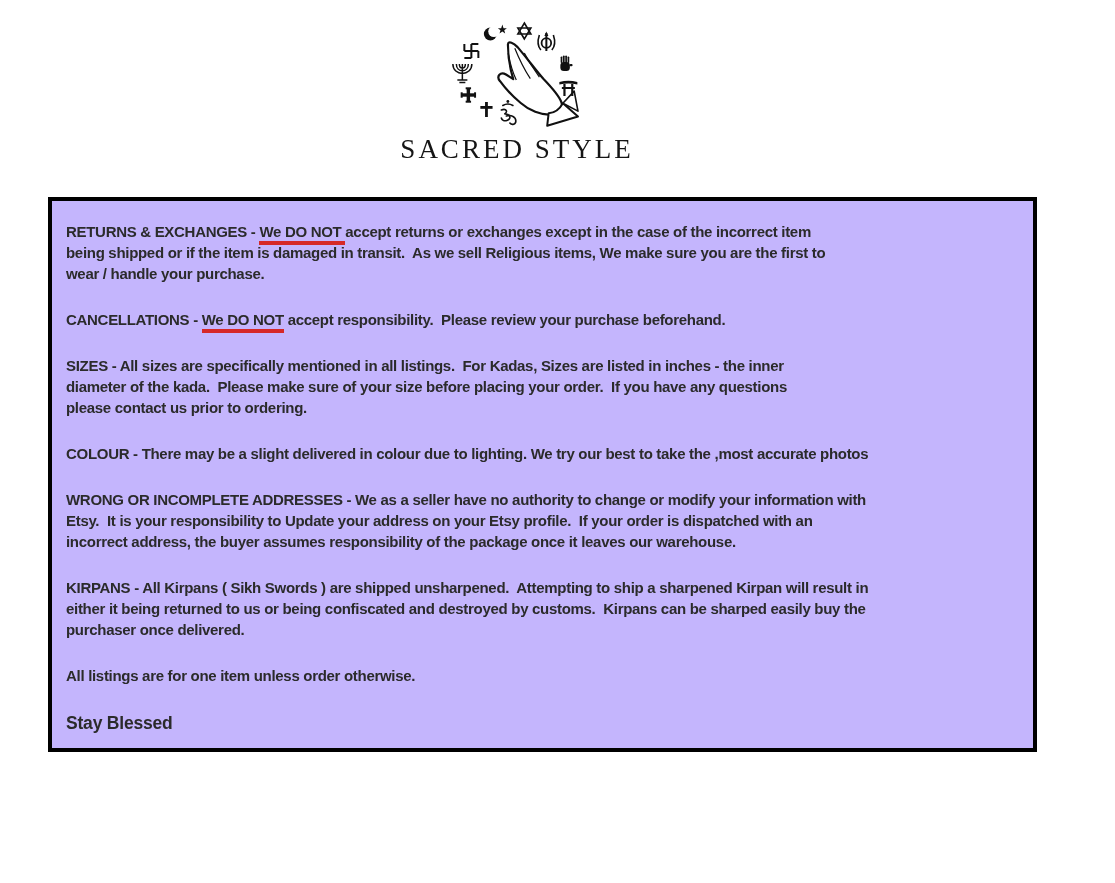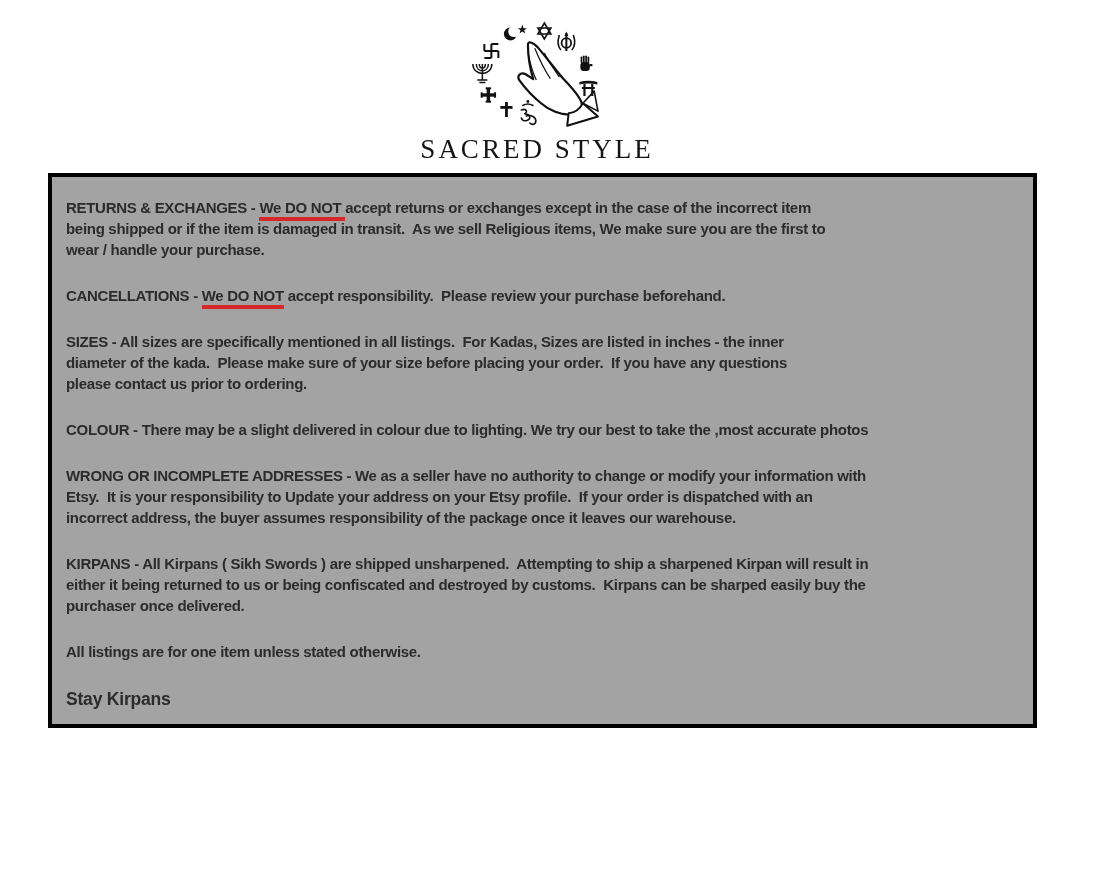--- a/index.html
+++ b/index.html
@@ -7,42 +7,42 @@
     width: 1115px;
     height: 883px;
     background: #ffffff;
     position: relative;
     overflow: hidden;
     font-family: "Liberation Sans", sans-serif;
   }
   .logo {
     position: absolute;
     top: 18px;
-    left: 537px;
+    left: 517px;
     transform: translateX(-50%);
     text-align: center;
   }
   .brand {
     font-family: "Liberation Serif", serif;
     font-size: 27px;
     letter-spacing: 3px;
     color: #151515;
     white-space: nowrap;
     margin-top: -6px;
   }
   .policy-box {
     position: absolute;
     left: 48px;
-    top: 173px;
+    top: 197px;
     width: 989px;
     height: 555px;
     border: 4px solid #000000;
     box-sizing: border-box;
     padding: 20px 32px 0 14px;
-    background: #a3a3a3;
+    background: #c4b5fd;
   }
   .para {
     margin: 0 0 25px 0;
     font-weight: bold;
     font-size: 15px;
     line-height: 21px;
     letter-spacing: -0.3px;
     color: #2b2b2b;
     white-space: pre-wrap;
   }
@@ -151,16 +151,16 @@
   <p class="para"><span>COLOUR - There may be a slight delivered in colour due to lighting. We try our best to take the ,most accurate photos</span></p>
 
   <p class="para"><span>WRONG OR INCOMPLETE ADDRESSES - We as a seller have no authority to change or modify your information with
 Etsy.  It is your responsibility to Update your address on your Etsy profile.  If your order is dispatched with an
 incorrect address, the buyer assumes responsibility of the package once it leaves our warehouse.</span></p>
 
   <p class="para"><span>KIRPANS - All Kirpans ( Sikh Swords ) are shipped unsharpened.  Attempting to ship a sharpened Kirpan will result in
 either it being returned to us or being confiscated and destroyed by customs.  Kirpans can be sharped easily buy the
 purchaser once delivered.</span></p>
 
-  <p class="para"><span>All listings are for one item unless stated otherwise.</span></p>
+  <p class="para"><span>All listings are for one item unless order otherwise.</span></p>
 
-  <p class="para signoff"><span>Stay Kirpans</span></p>
+  <p class="para signoff"><span>Stay Blessed</span></p>
 </div>
 
 </body></html>

